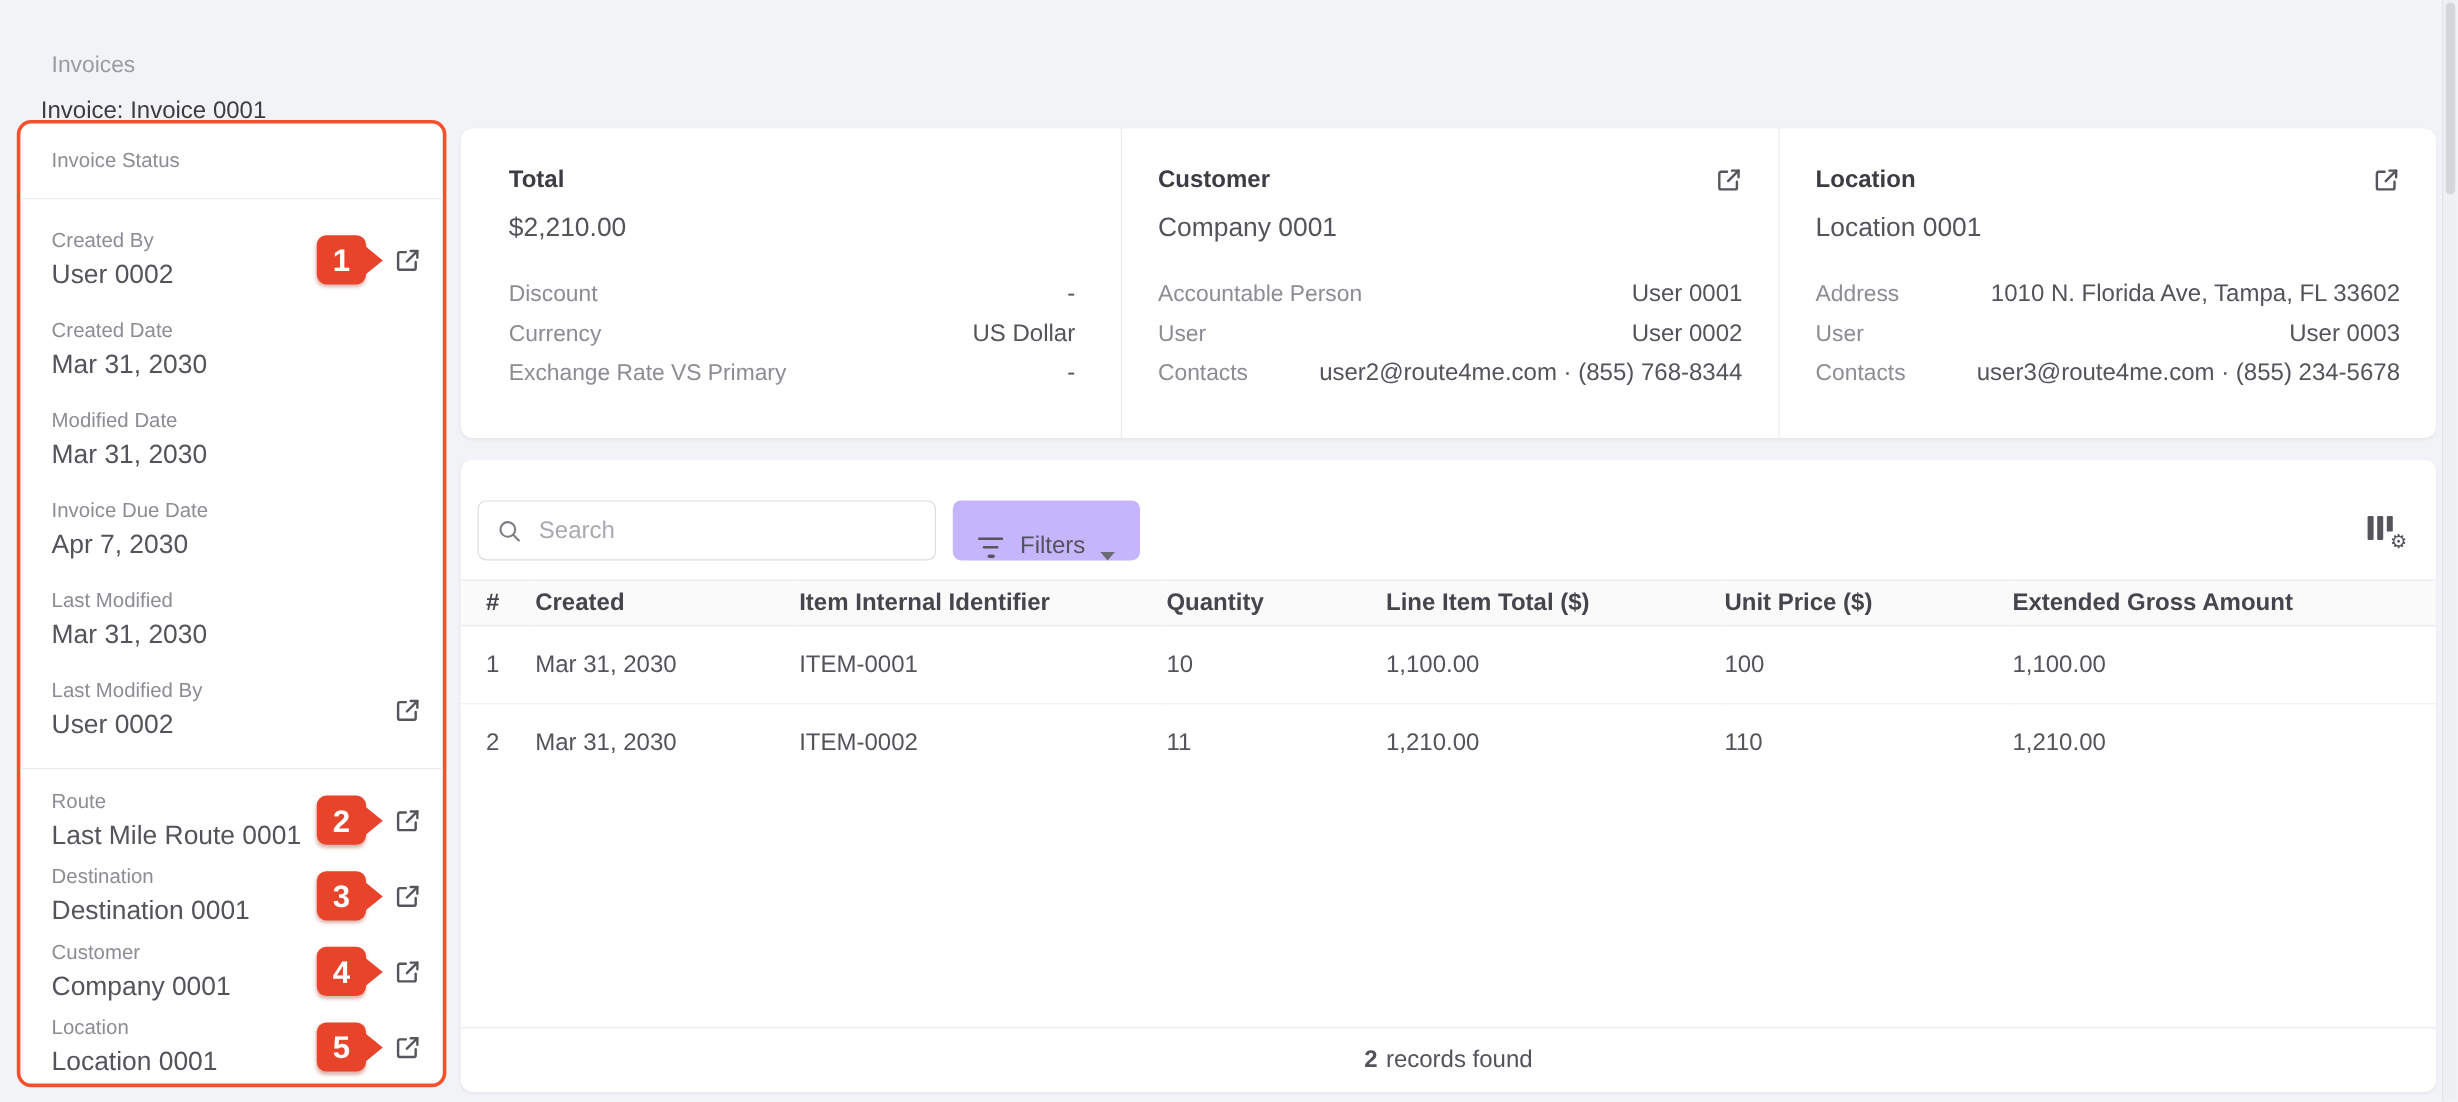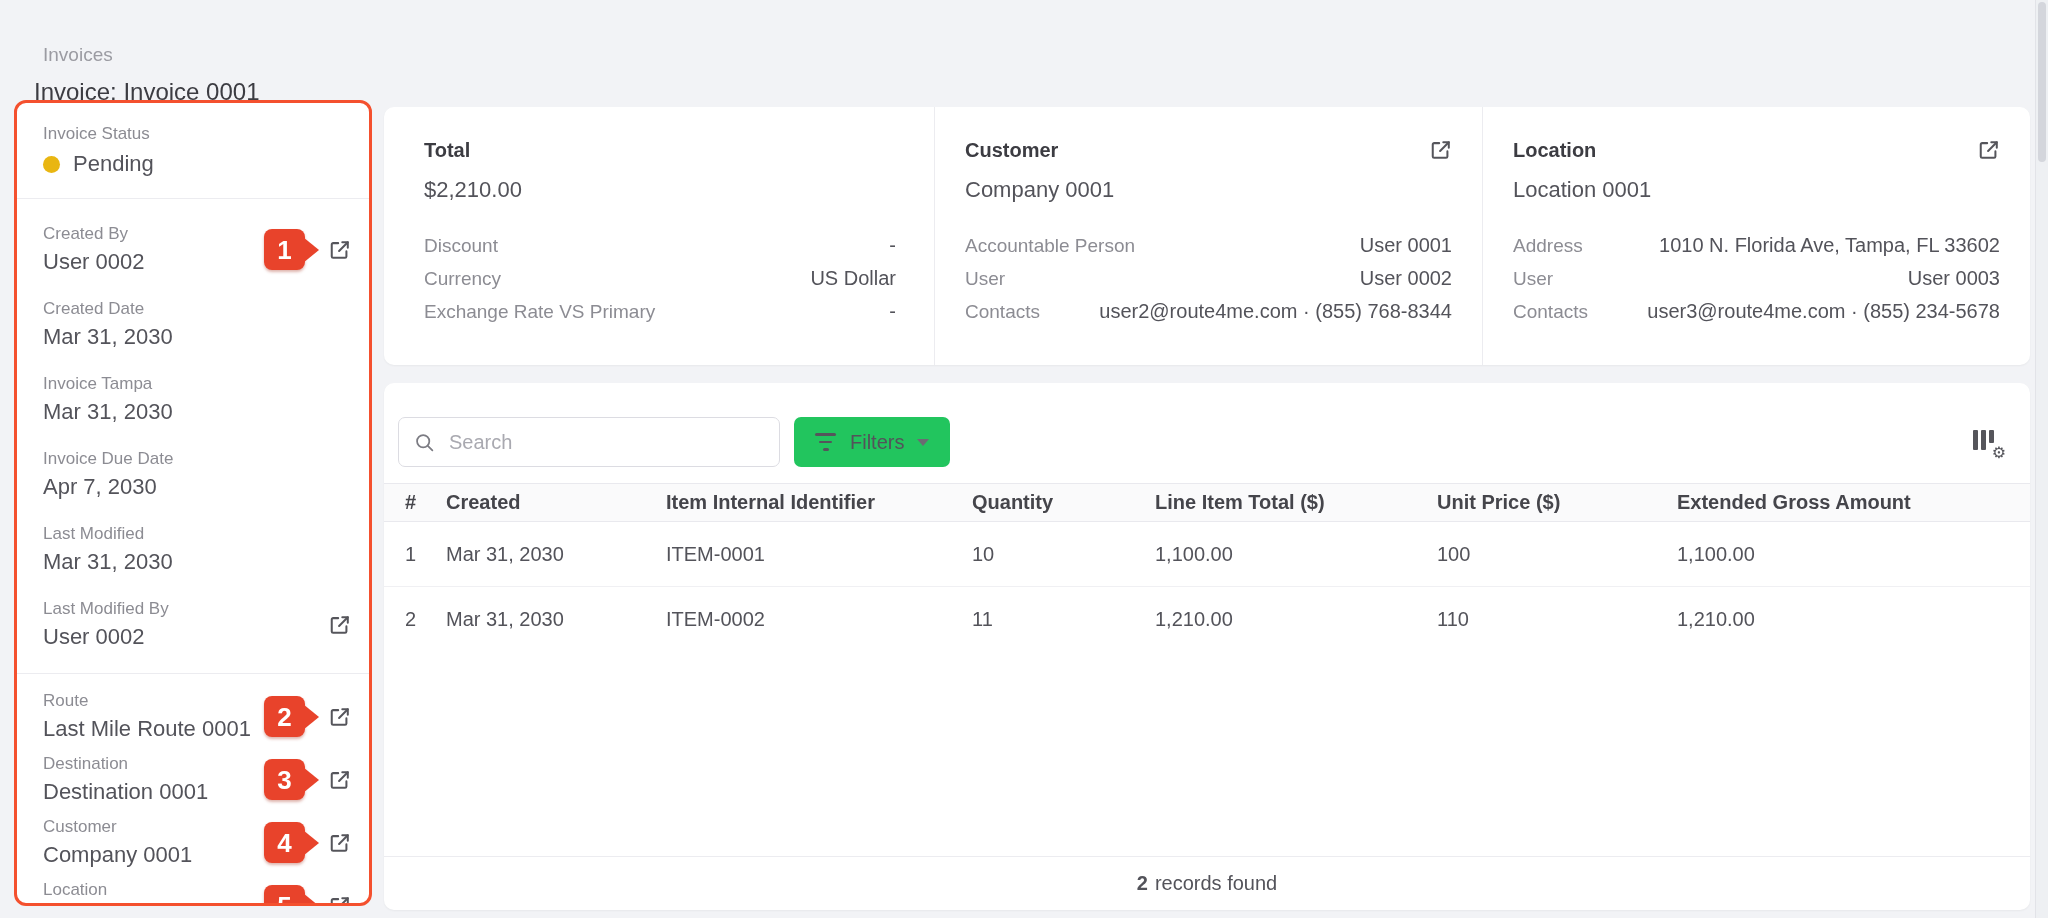--- a/index.html
+++ b/index.html
@@ -21,21 +21,21 @@
   body{
     background:var(--bg);
     font-family:"Liberation Sans","DejaVu Sans",sans-serif;
     color:var(--text);
     position:relative;
     overflow:hidden;
   }
   
   .page-header{position:absolute;left:34px;top:10px;}
   .breadcrumb{font-size:19px;color:#9b9ba2;padding-left:9px;line-height:24px;cursor:pointer;margin-top:33px;}
-  .page-title{font-size:24px;color:var(--dark);margin-top:7px;line-height:36px;}
+  .page-title{font-size:20px;color:var(--dark);margin-top:7px;line-height:36px;}
 
   
   .side-panel{
     position:absolute;left:14px;top:100px;width:358px;height:806px;
     background:var(--card);border:3px solid var(--red);border-radius:12px;
     padding:20px 18px 14px 26px;overflow:hidden;
   }
   .sp-label{font-size:17px;color:var(--label);line-height:21px;}
   .sp-value{font-size:22px;color:var(--text);line-height:28px;margin-top:4px;}
   .status-row{display:flex;align-items:center;margin-top:7px;}
@@ -86,22 +86,22 @@
     position:relative;width:382px;height:50px;border:1px solid #dcdce2;border-radius:7px;
     display:flex;align-items:center;background:#fff;
   }
   .search-box svg{position:absolute;left:15px;width:21px;height:21px;stroke:#7c7c83;stroke-width:2;fill:none;stroke-linecap:round;}
   .search-box input{
     border:none;outline:none;width:100%;height:100%;padding-left:50px;padding-right:12px;
     font-size:20px;color:var(--text);font-family:inherit;background:transparent;border-radius:7px;
   }
   .search-box input::placeholder{color:#a9a9b0;}
   .filters-btn{
-    margin-left:14px;height:50px;padding:0 21px;border:none;border-radius:7px;background:#22c55e;
-    display:flex;align-items:center;cursor:pointer;font-family:inherit;
+    margin-left:14px;height:50px;padding:0 21px;border:none;border-radius:7px;background:#c4b5fd;
+    display:flex;align-items:flex-end;cursor:pointer;font-family:inherit;
   }
   .filter-icon{display:inline-flex;flex-direction:column;align-items:center;margin-right:14px;}
   .filter-icon i{display:block;height:2.5px;background:var(--icon);border-radius:2px;margin:2.4px 0;}
   .filter-icon i:nth-child(1){width:21px;}
   .filter-icon i:nth-child(2){width:13px;}
   .filter-icon i:nth-child(3){width:6px;}
   .filters-label{font-size:20px;color:var(--text);}
   .caret-down{width:0;height:0;border-left:6px solid transparent;border-right:6px solid transparent;border-top:7px solid #6b6b72;margin-left:13px;}
   .columns-btn{margin-left:auto;background:none;border:none;cursor:pointer;position:relative;width:34px;height:30px;}
   .col-bars{position:absolute;left:3px;top:3px;display:flex;}
@@ -134,24 +134,20 @@
 
 <div class="page-header">
   <div class="breadcrumb">Invoices</div>
   <div class="page-title">Invoice: Invoice 0001</div>
 </div>
 
 <div class="side-panel">
 
   <div>
     <div class="sp-label">Invoice Status</div>
-    <div class="status-row">
-      <span class="status-dot"></span>
-      <span class="status-text">Pending</span>
-    </div>
   </div>
 
   <hr class="sp-divider">
 
   <div class="sp-field">
     <div>
       <div class="sp-label">Created By</div>
       <div class="sp-value">User 0002</div>
     </div>
     <div class="sp-actions">
@@ -171,21 +167,21 @@
 
   <div class="sp-field">
     <div>
       <div class="sp-label">Created Date</div>
       <div class="sp-value">Mar 31, 2030</div>
     </div>
   </div>
 
   <div class="sp-field">
     <div>
-      <div class="sp-label">Invoice Tampa</div>
+      <div class="sp-label">Modified Date</div>
       <div class="sp-value">Mar 31, 2030</div>
     </div>
   </div>
 
   <div class="sp-field">
     <div>
       <div class="sp-label">Invoice Due Date</div>
       <div class="sp-value">Apr 7, 2030</div>
     </div>
   </div>

